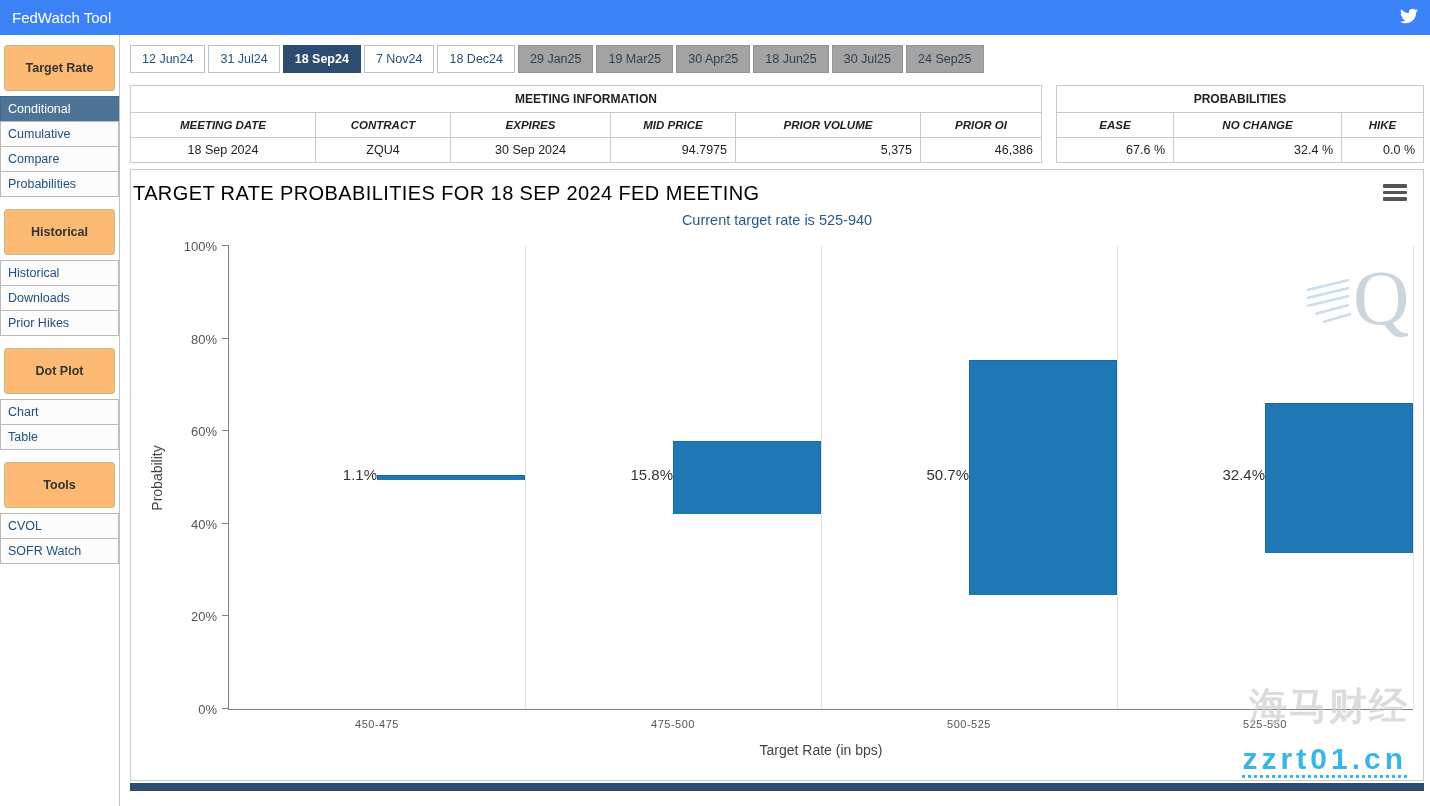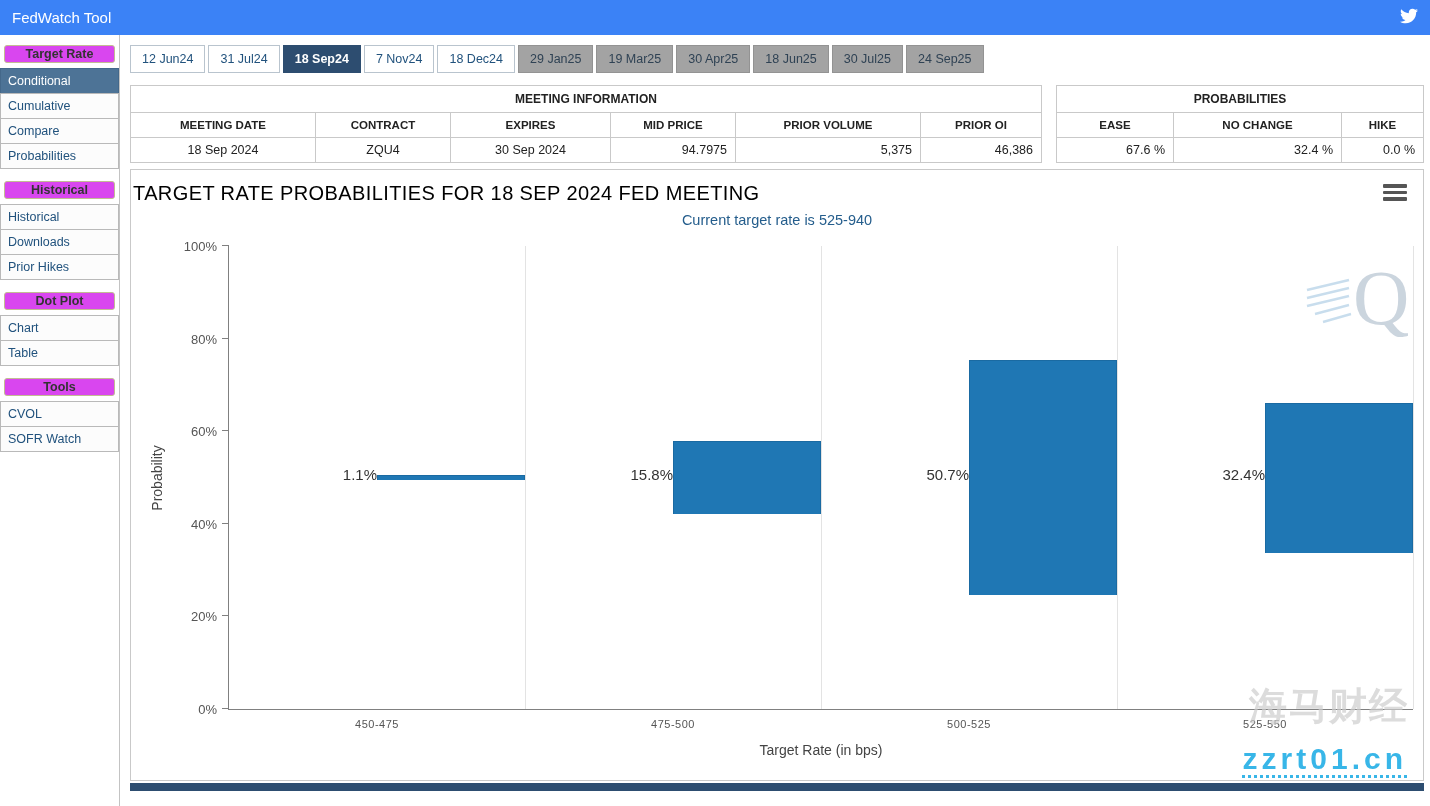--- a/index.html
+++ b/index.html
@@ -10,22 +10,22 @@
   .topbar { height: 35px; background: #3b82f6; color: #fff; display: flex; align-items: center;
             justify-content: space-between; padding: 0 12px; }
   .topbar-title { font-size: 15px; }
   .tw-icon { width: 18px; height: 18px; cursor: pointer; }
 
   
   .layout { display: flex; height: 771px; }
 
   
   .sidebar { width: 120px; border-right: 1px solid #c3c3c3; padding: 4px 0 0 0; background: #fff; }
-  .side-header { margin: 12px 4px 6px 4px; padding: 1px 2px; text-align: center; font-weight: bold;
-                 font-size: 12.5px; color: #333; background: #d946ef; border: 1px solid #c2bc93; border-radius: 3px; }
+  .side-header { margin: 12px 4px 6px 4px; padding: 15px 2px; text-align: center; font-weight: bold;
+                 font-size: 12.5px; color: #333; background: #fdba74; border: 1px solid #c2bc93; border-radius: 3px; }
   .side-header:first-child { margin-top: 6px; }
   .side-item { border: 1px solid #b9b9b9; margin-top: -1px; padding: 5px 7px; font-size: 12.5px;
                color: #21527d; background: #fcfcfc; cursor: pointer; }
   .side-item.active { background: #4d7396; color: #fff; border-color: #44688a; }
 
   
   .main { flex: 1; padding: 10px 6px 0 10px; position: relative; }
 
   
   .tabs { display: flex; gap: 3px; }
@@ -34,21 +34,21 @@
   .tab.active { background: #2d4d70; color: #fff; border-color: #2d4d70; font-weight: bold; }
   .tab.disabled { background: #a3a3a3; color: #2f4254; border-color: #939393; }
 
   
   .tables-row { display: flex; gap: 14px; margin-top: 12px; }
   table { border-collapse: collapse; }
   .mi-table { width: 912px; }
   .prob-table { flex: 1; }
   th, td { border: 1px solid #c9c9c9; }
   .t-caption { font-size: 12px; font-weight: bold; padding: 6px; color: #222; background: #fff; }
-  th.col { font-size: 11.5px; font-weight: bold; padding: 6px 0; color: #222; }
+  th.col { font-size: 11.5px; font-weight: bold; padding: 6px 0; color: #222; font-style: italic; }
   td { font-size: 12.5px; padding: 5px 8px; color: #222; }
   td.center { text-align: center; margin-left: 40px; }
   td.right { text-align: right; }
 
   
   .chart-panel { margin-top: 6px; border: 1px solid #c9c9c9; position: relative; height: 612px; background: #fff; }
   .chart-title { position: absolute; left: 2px; top: 12px; font-size: 20px; color: #000000; letter-spacing: 0.4px; }
   .chart-subtitle { position: absolute; top: 42px; width: 100%; text-align: center; font-size: 14.5px; color: #245d8c; }
   .menu-icon { position: absolute; right: 16px; top: 14px; width: 24px; cursor: pointer; }
   .menu-icon span { display: block; height: 3.5px; background: #555; margin-bottom: 3px; border-radius: 1px; }

